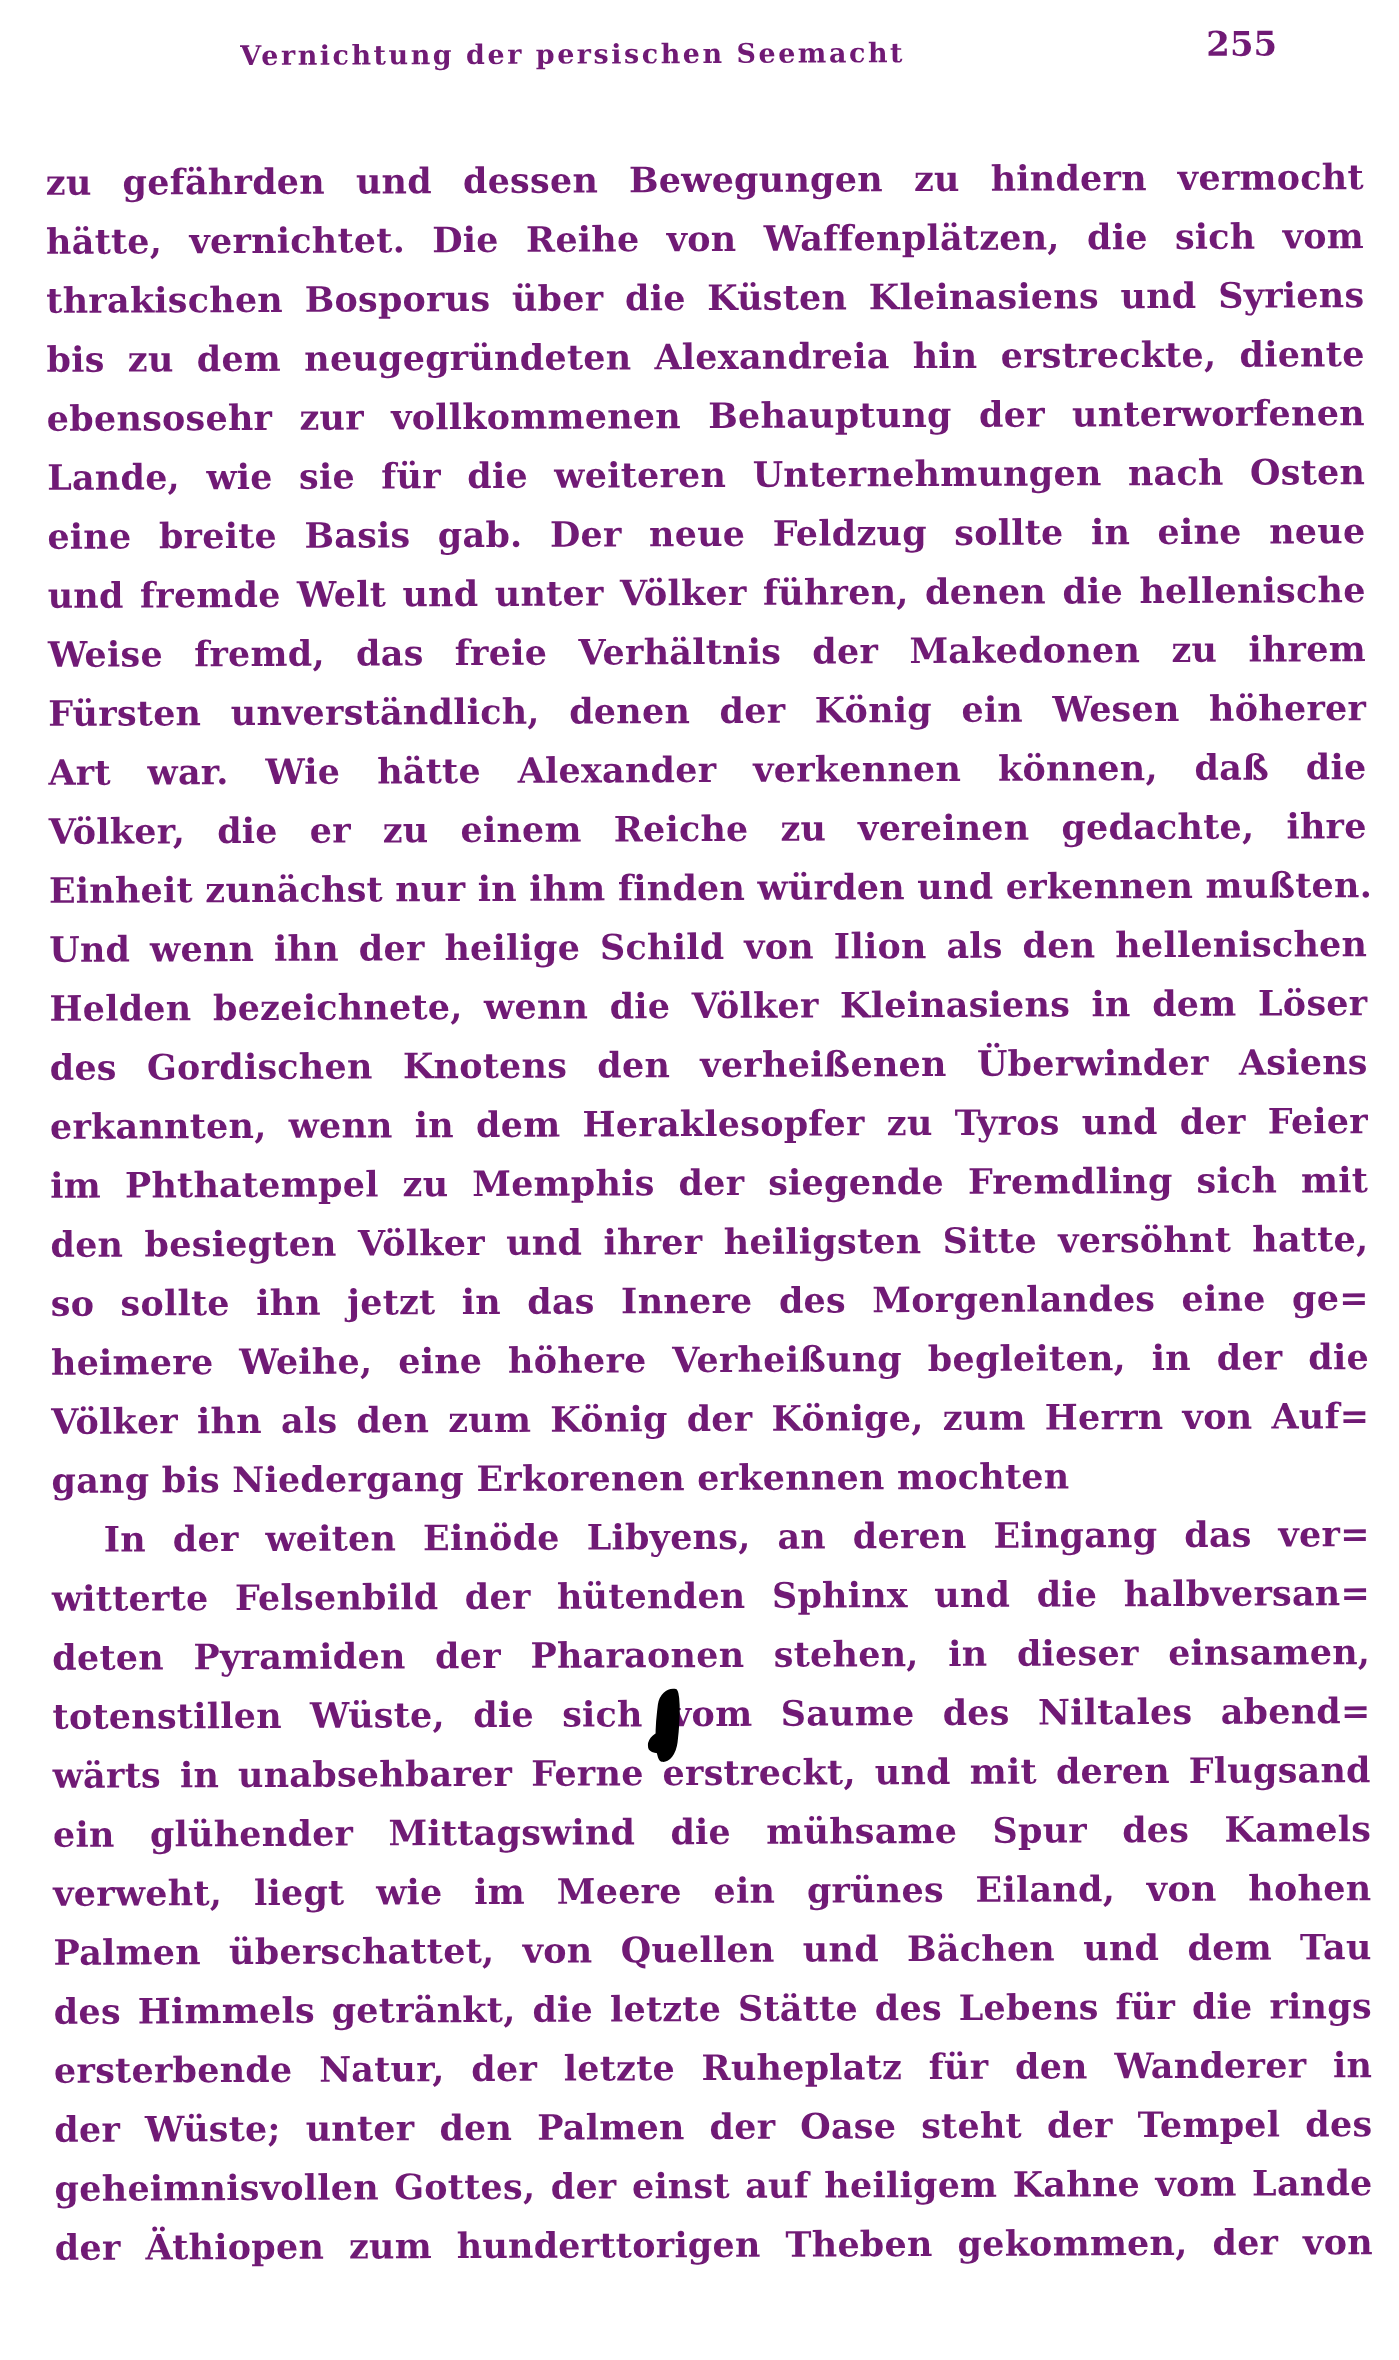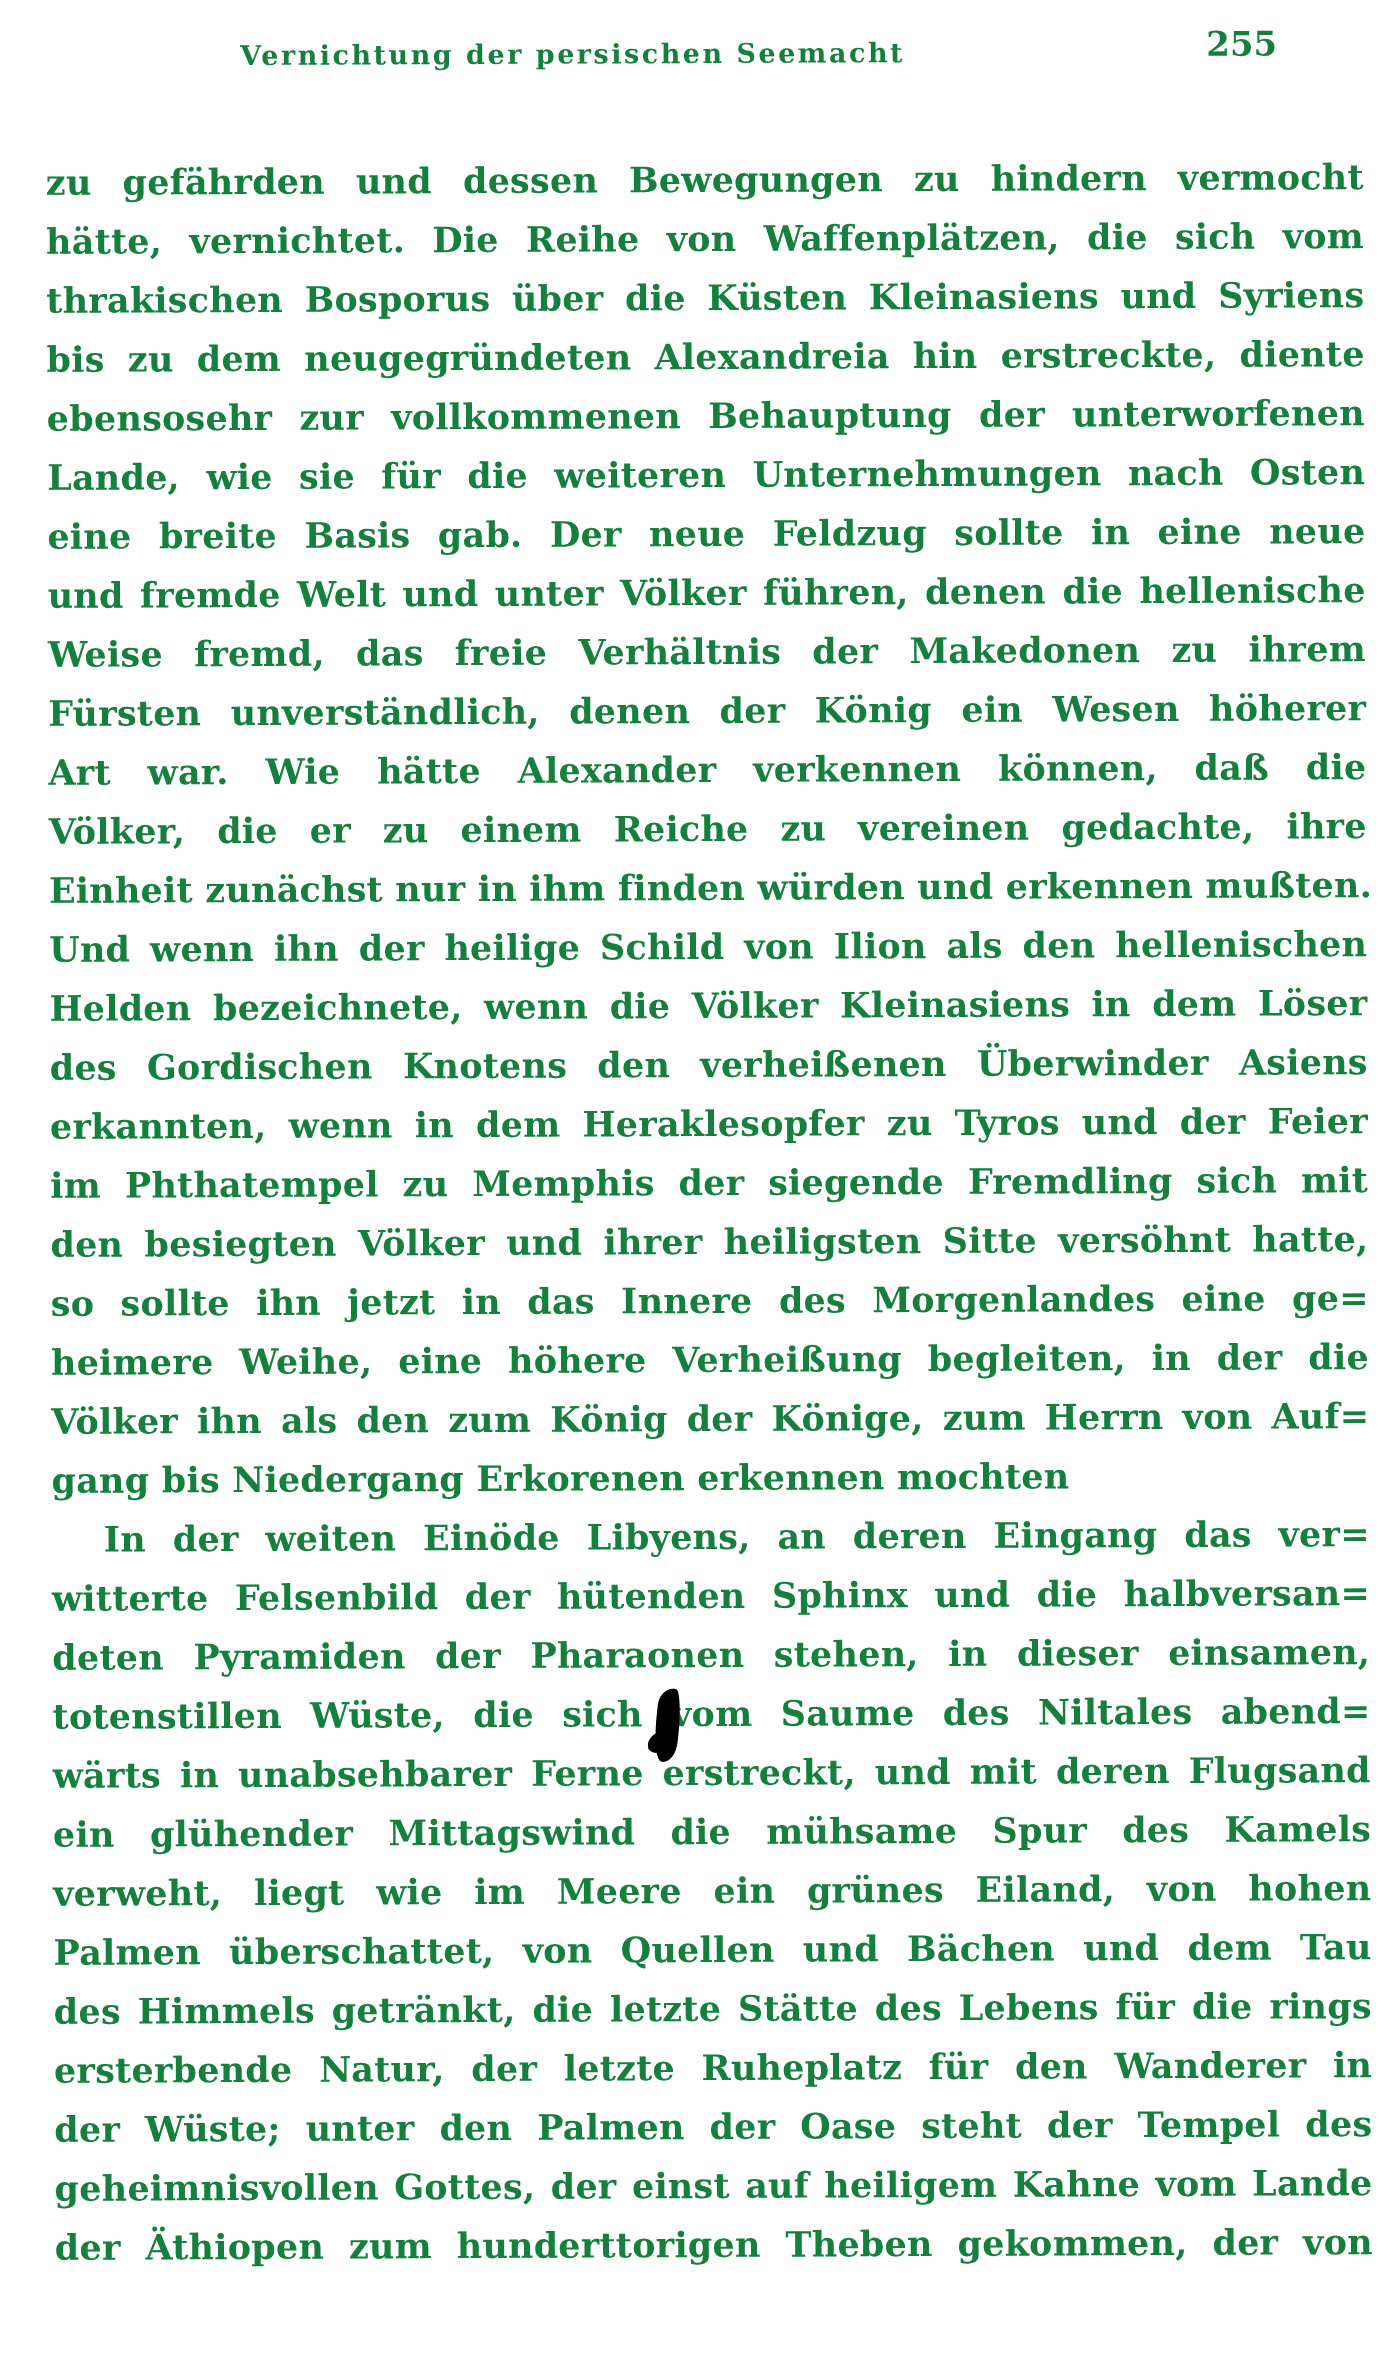--- a/index.html
+++ b/index.html
@@ -6,21 +6,21 @@
     margin: 0;
     padding: 0;
     background: #e8e8e8;
   }
   .page {
     position: relative;
     width: 1399px;
     height: 2360px;
     margin: 0 auto;
     background: #ffffff;
-    color: #15803d;
+    color: #701a75;
     font-family: "DejaVu Serif", serif;
     overflow: hidden;
   }
   .page-inner {
     position: absolute;
     inset: 0;
     transform: rotate(-0.25deg);
     transform-origin: 50% 0;
   }
   .running-title {

